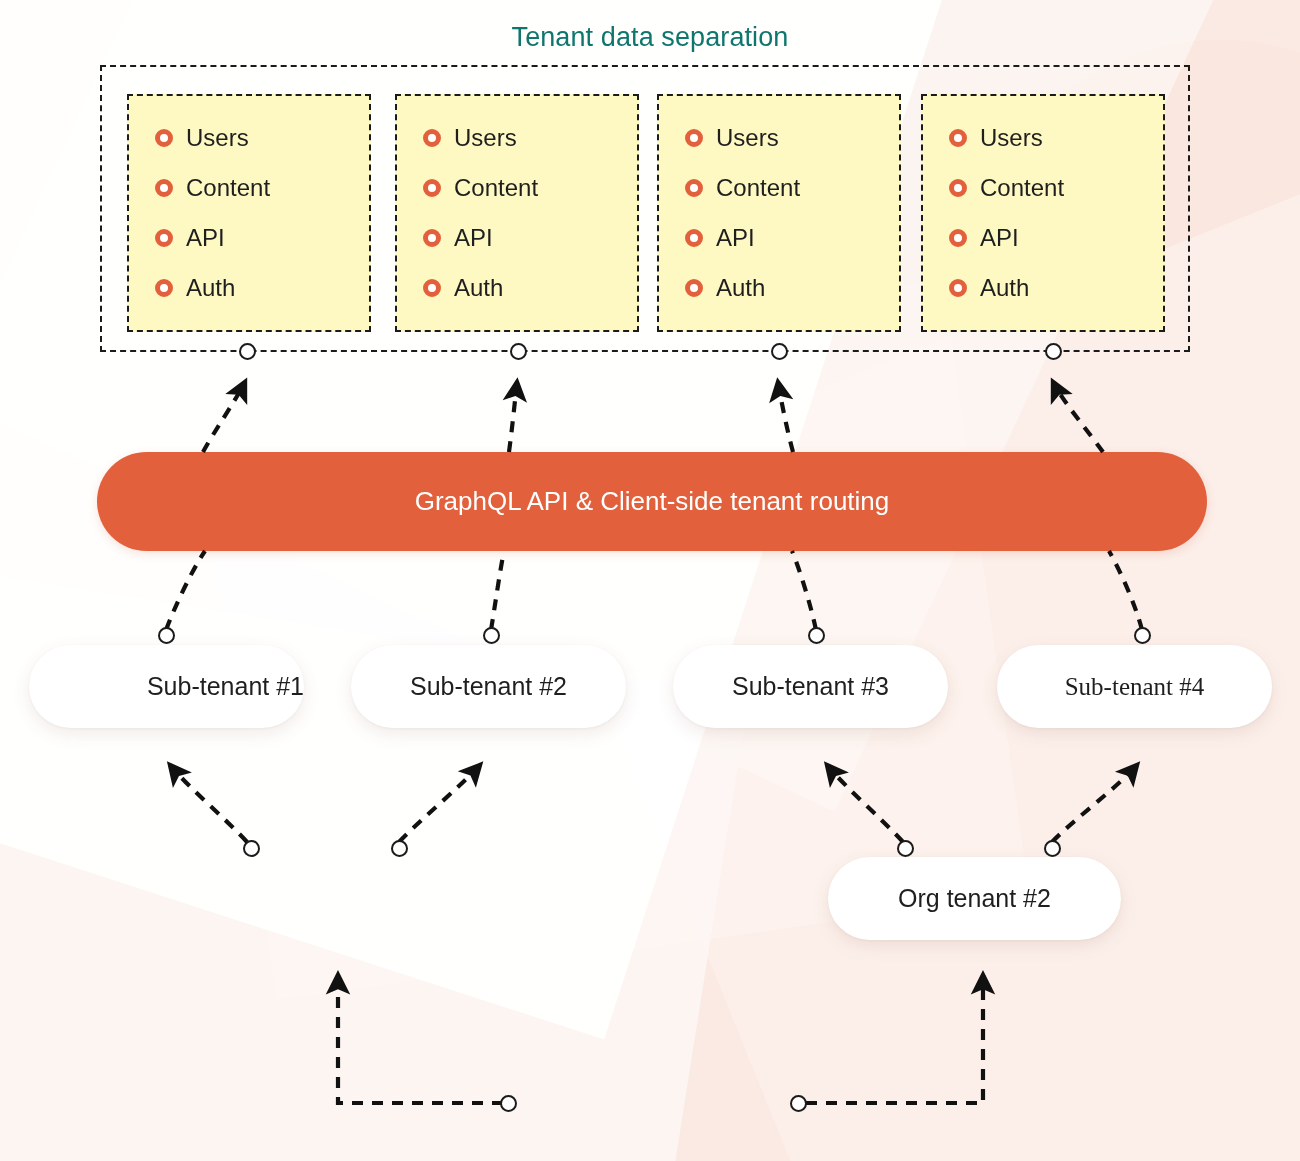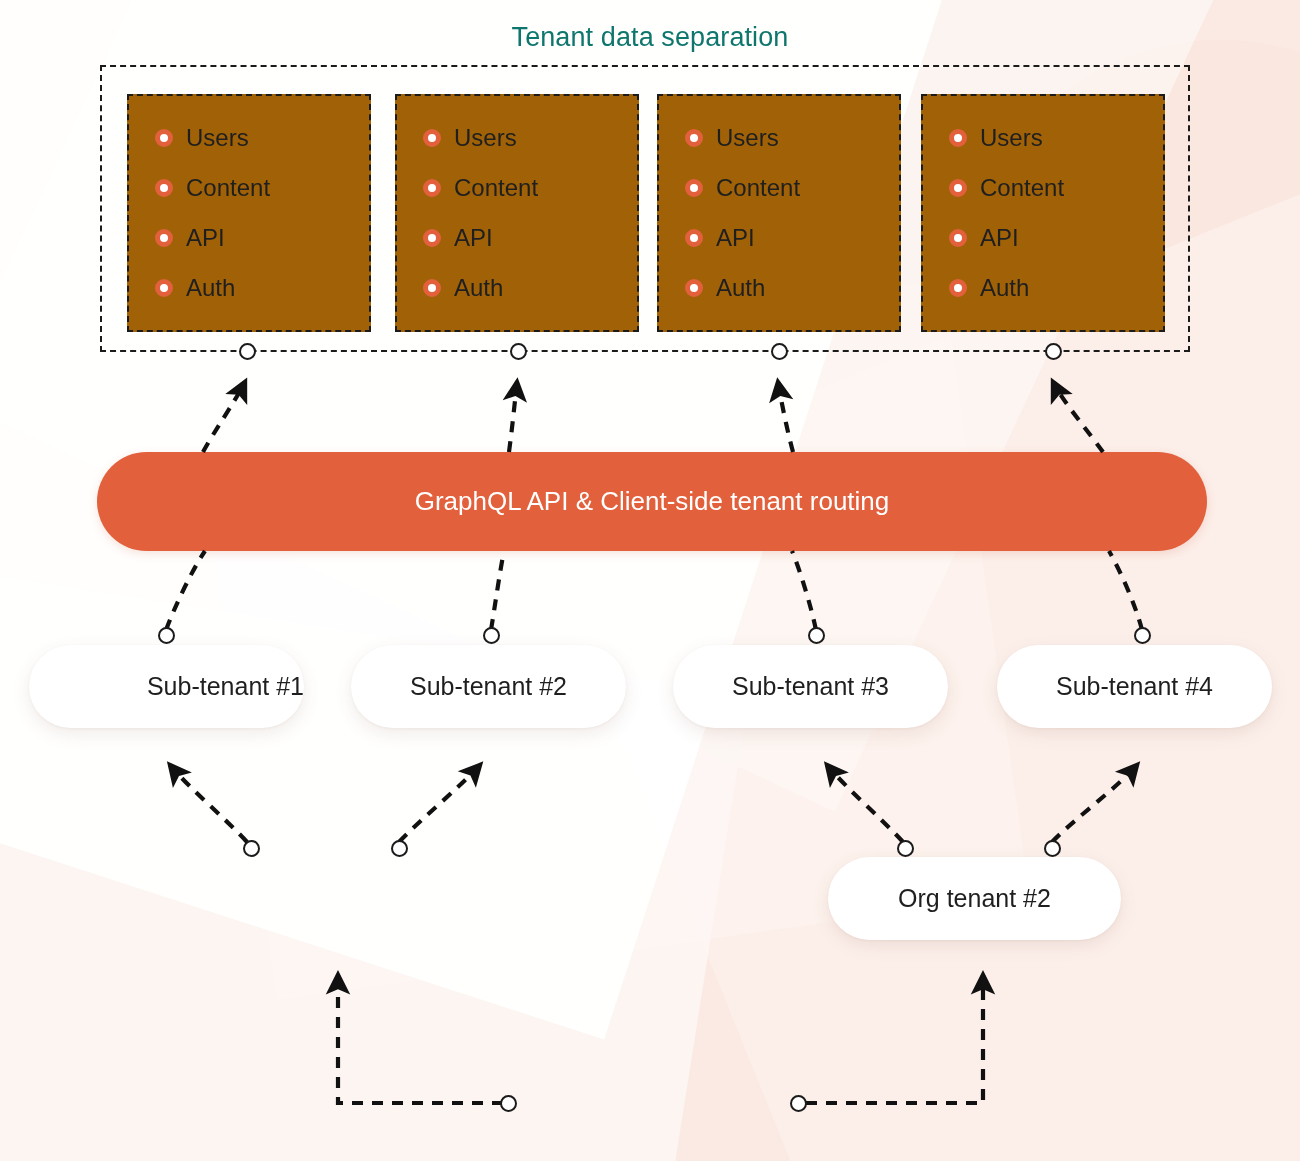--- a/index.html
+++ b/index.html
@@ -102,21 +102,21 @@
   }
 
   
   .tenant-box {
     position: absolute;
     top: 94px;
     width: 244px;
     height: 238px;
     border: 2px dashed #1b1b1b;
     box-sizing: border-box;
-    background: #a16207;
+    background: #fef9c3;
   }
   .tenant-box.tb1 { left: 127px; }
   .tenant-box.tb2 { left: 395px; }
   .tenant-box.tb3 { left: 657px; }
   .tenant-box.tb4 { left: 921px; }
 
   .tenant-item {
     position: absolute;
     left: 26px;
     display: flex;
@@ -172,21 +172,21 @@
     align-items: center;
     justify-content: center;
     font-size: 25px;
     color: #1f1f1f;
     white-space: nowrap;
   }
   .pill.sub  { top: 645px; width: 275px; height: 83px; }
   .pill.s1 { left: 29px; justify-content: flex-end; }
   .pill.s2 { left: 351px; }
   .pill.s3 { left: 673px; }
-  .pill.s4 { left: 997px; }
+  .pill.s4 { left: 997px; font-family: Liberation Serif, serif; }
 
   .pill.org { top: 857px; width: 293px; height: 83px; }
   .pill.o1 { left: 184px; }
   .pill.o2 { left: 828px; }
 
   .pill.root { left: 512px; top: 1062px; width: 285px; height: 82px; }
 
   
   .dot {
     position: absolute;

